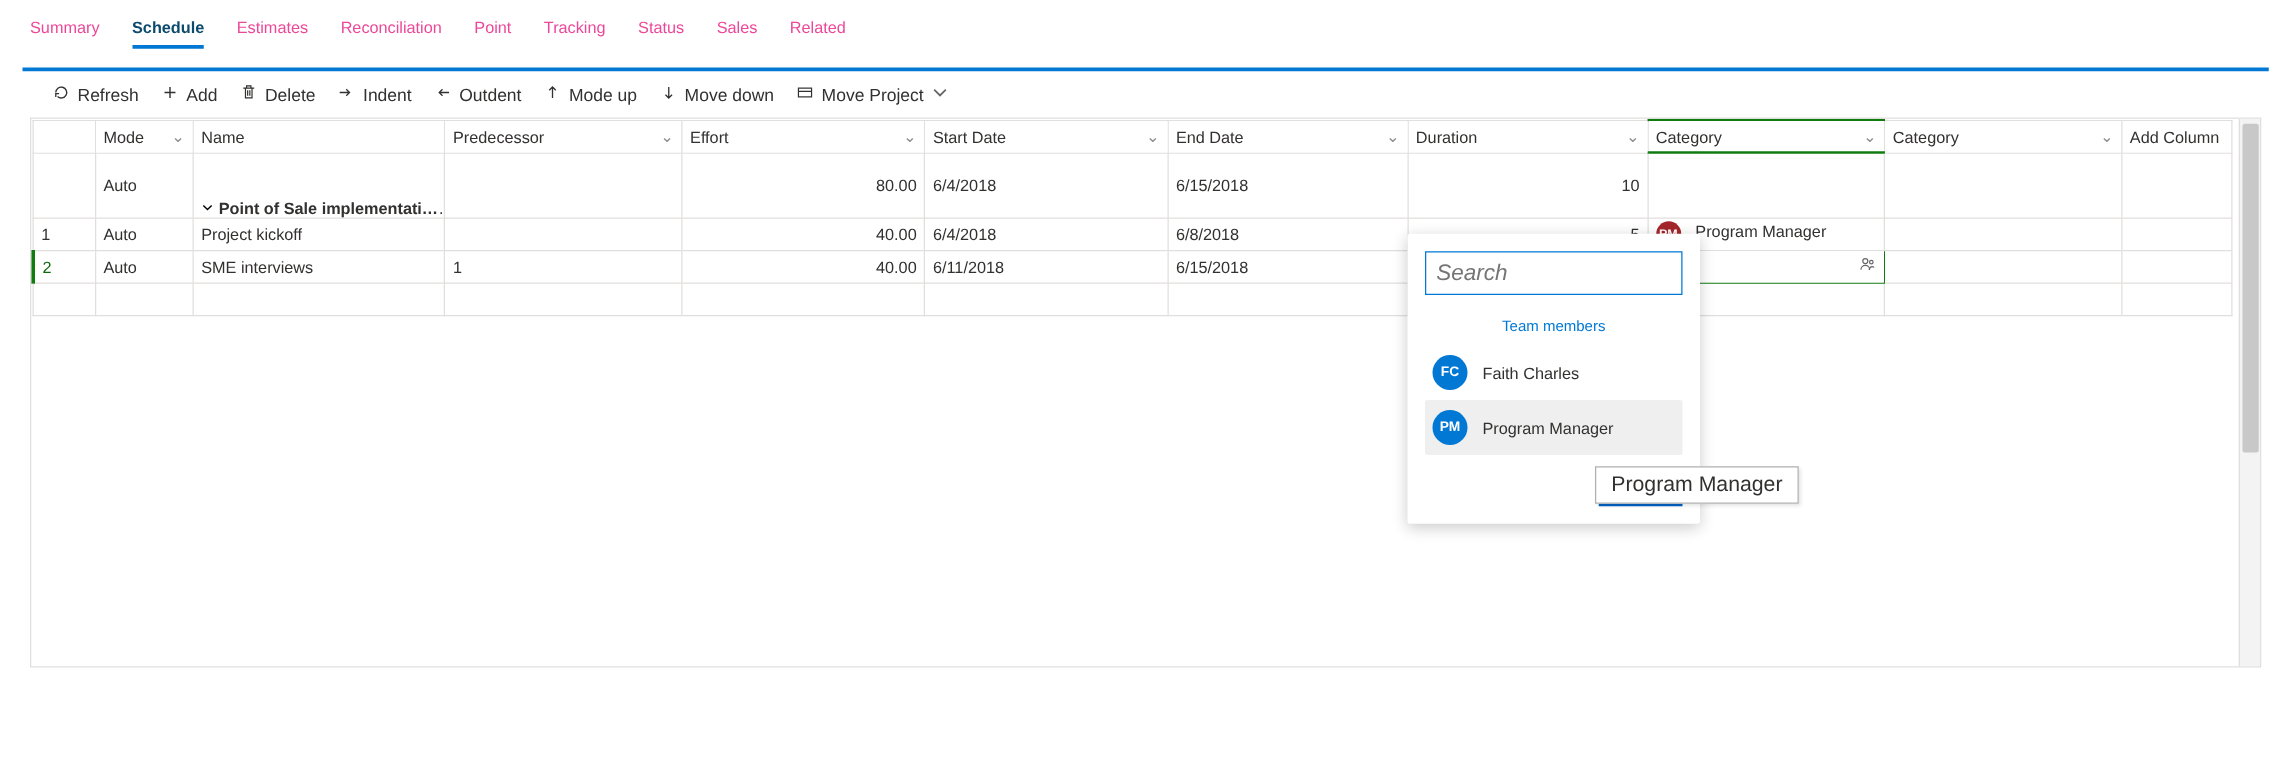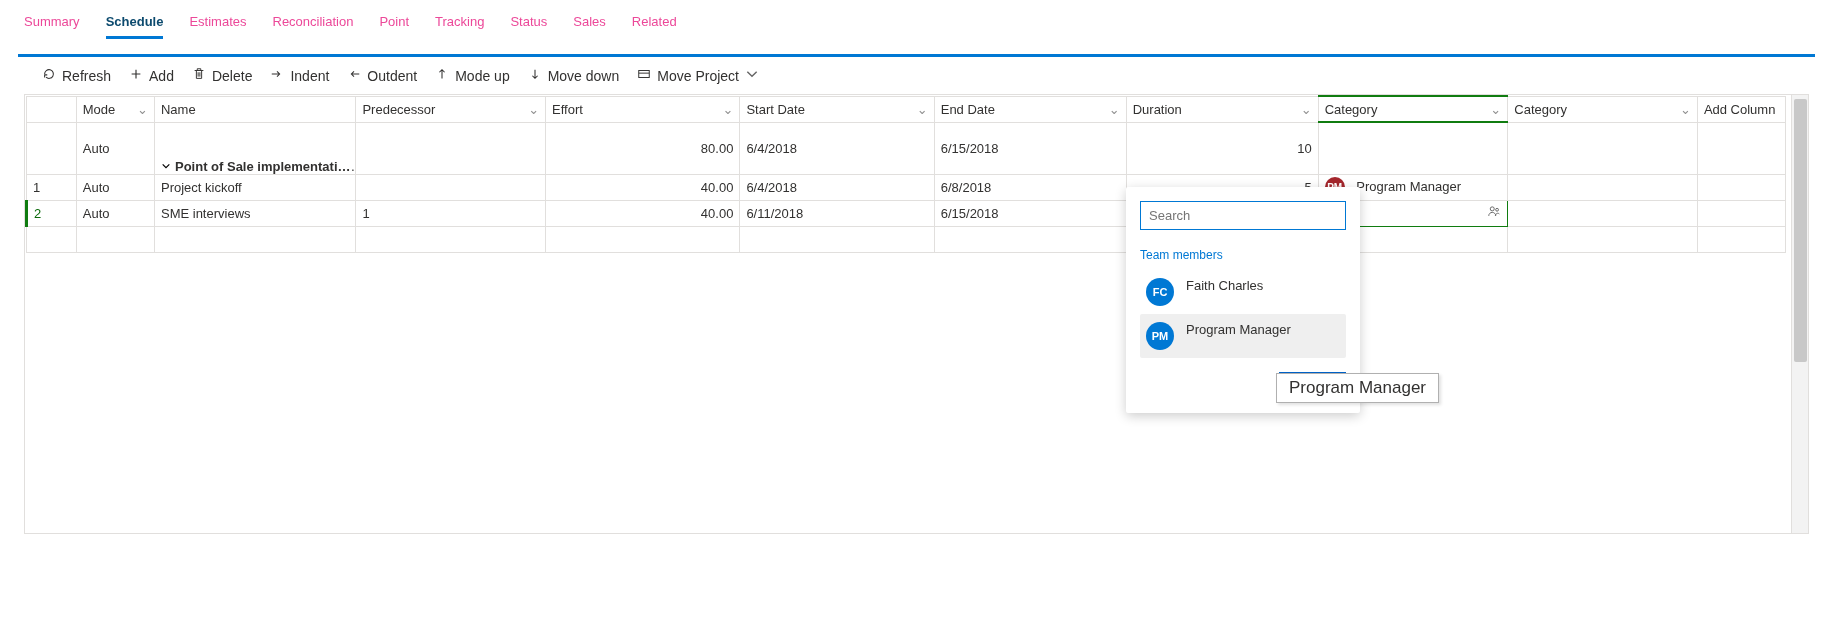--- a/index.html
+++ b/index.html
@@ -137,30 +137,33 @@
     background: #fff;
     box-shadow: 0 3px 12px rgba(0,0,0,.2);
     padding: 14px;
     border-radius: 2px;
     z-index: 10;
   }
   .popup input.search {
     width: 100%;
     border: 1px solid #0078d4;
     padding: 6px 8px;
-    font-size: 13px;
+    font-size: 18px;
     outline: none;
+    font-style: italic;
   }
   .popup .section {
     color: #0078d4;
     font-size: 12px;
     margin: 18px 0 8px 0;
+    text-align: center;
   }
   .popup .opt {
     display: flex;
+    align-items: center;
     gap: 12px;
     padding: 8px 6px;
     border-radius: 2px;
     cursor: pointer;
   }
   .popup .opt.sel { background: #efefef; }
   .popup .opt .avatar { width: 28px; height: 28px; font-size: 11px; margin-right: 0;}
   .popup .create-row {
     display: flex;
     justify-content: flex-end;

